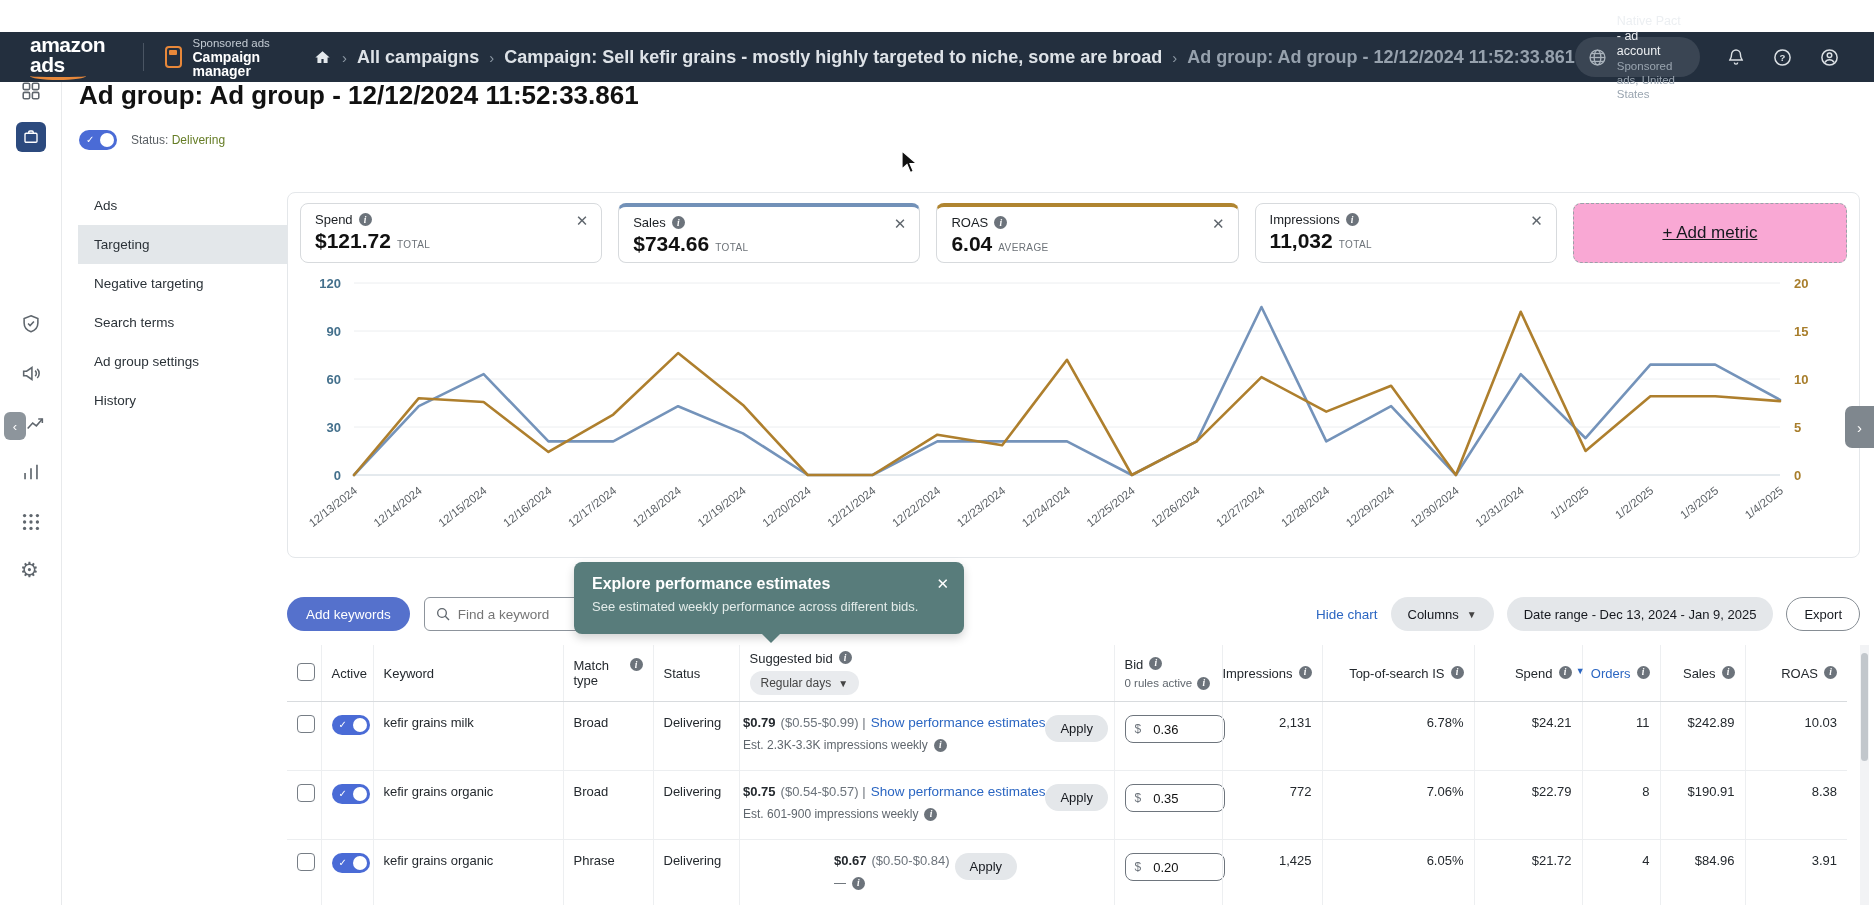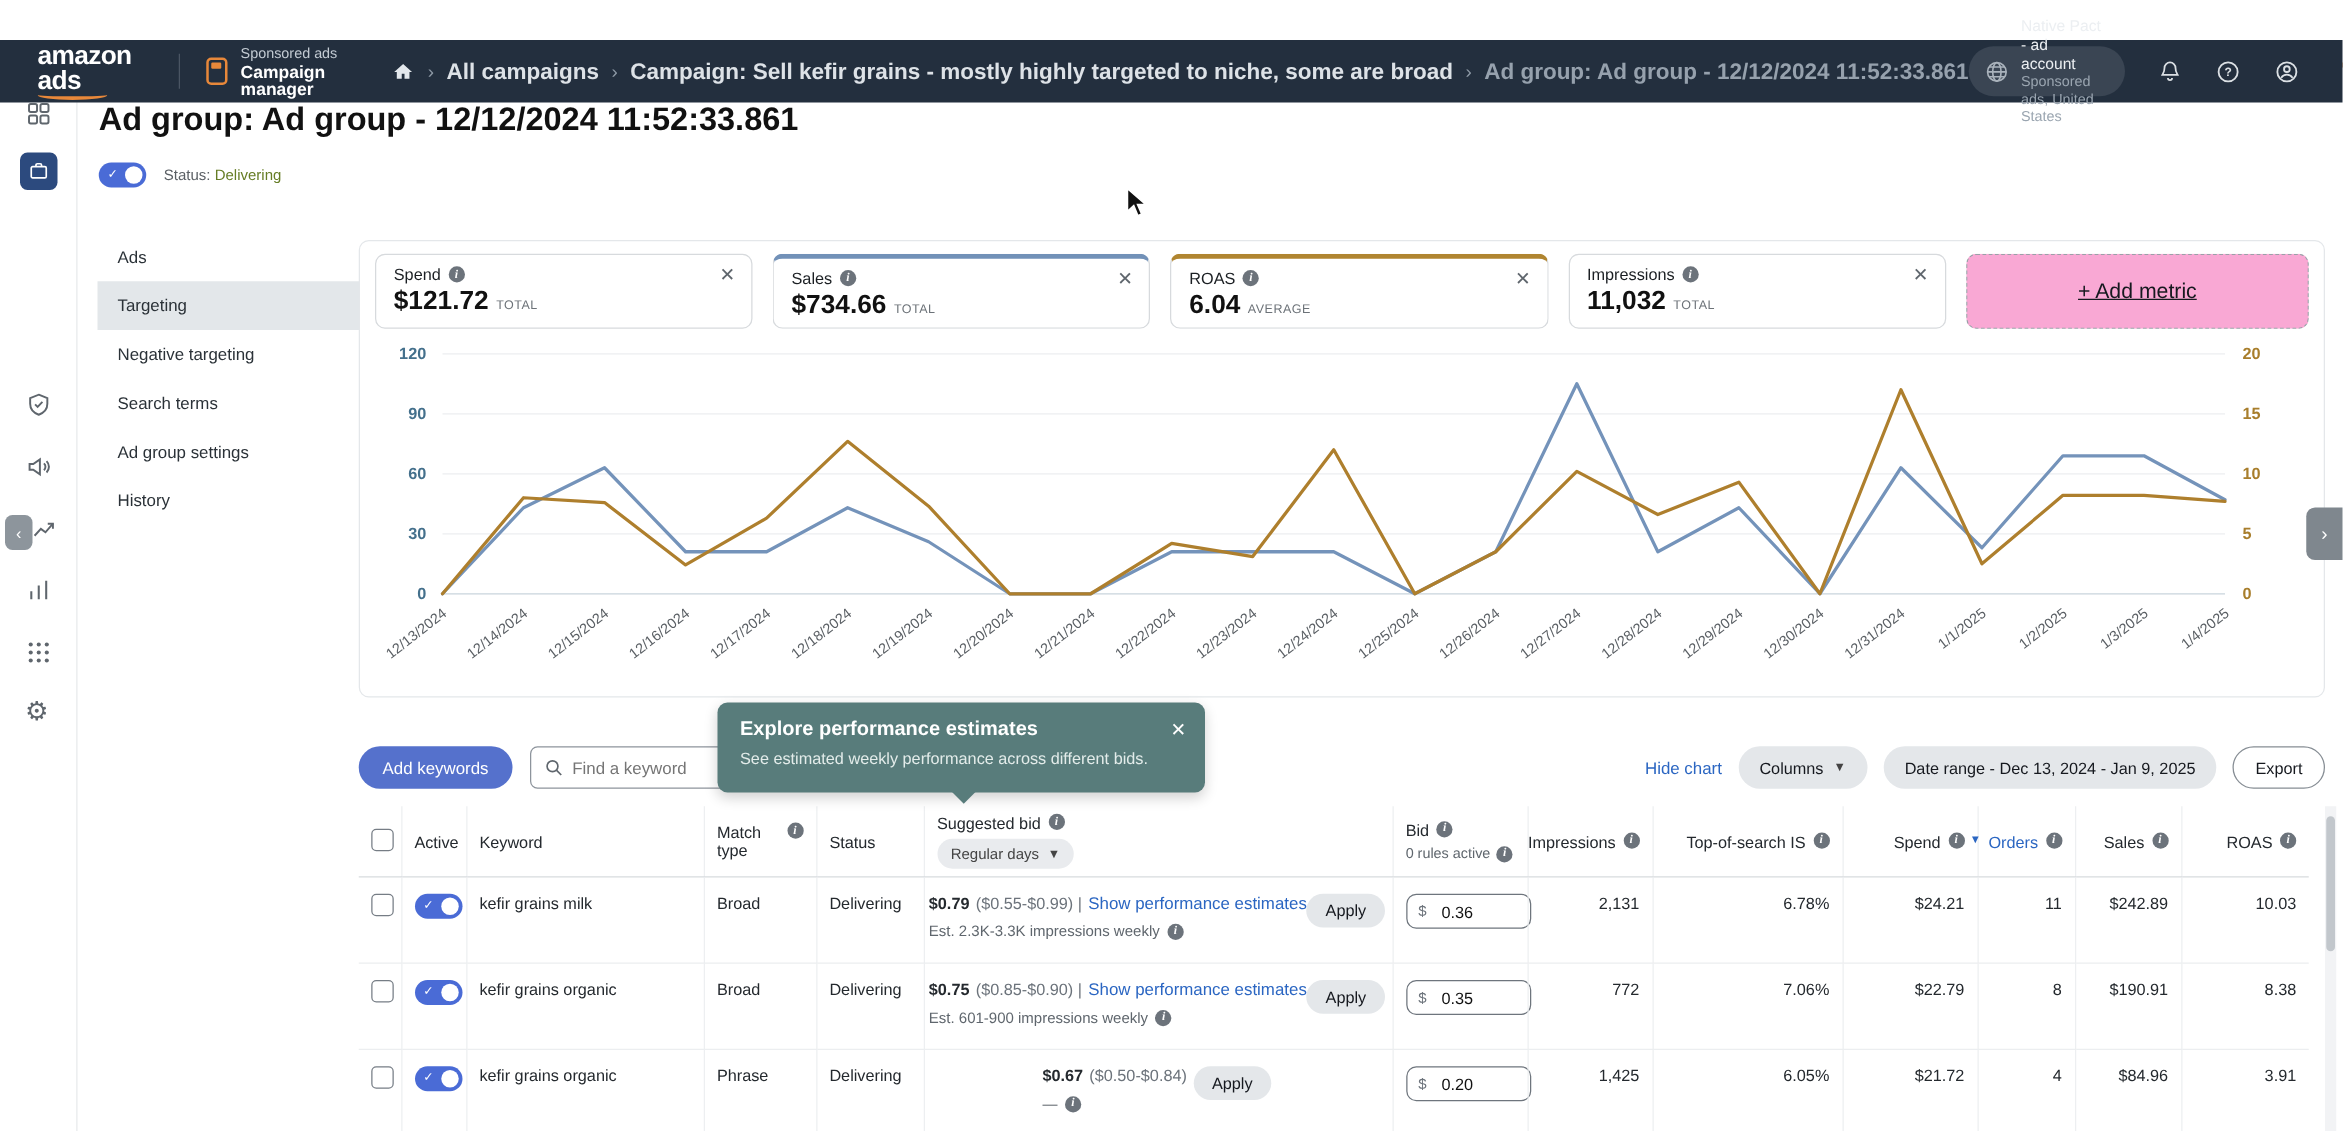--- a/index.html
+++ b/index.html
@@ -533,21 +533,21 @@
         <td><span class="checkbox" style="display:inline-block"></span></td>
         <td><span class="toggle" style="display:inline-block"></span></td>
         <td>kefir grains organic</td>
         <td>Broad</td>
         <td class="status-cell">Delivering</td>
         <td>
           <div class="sb-cell-flex">
             <div>
               <div class="sb-line1">
                 <span class="sb-bold">$0.75</span>
-                <span class="sb-range">($0.85-$0.90) |</span>
+                <span class="sb-range">($0.54-$0.57) |</span>
                 <span class="link">Show performance estimates</span>
               </div>
               <div class="sb-est">
                   <span>Est. 601-900 impressions weekly</span>
                   <span class="info-i">i</span>
                 </div>
             </div>
             <button class="apply-btn">Apply</button>
           </div>
         </td>

